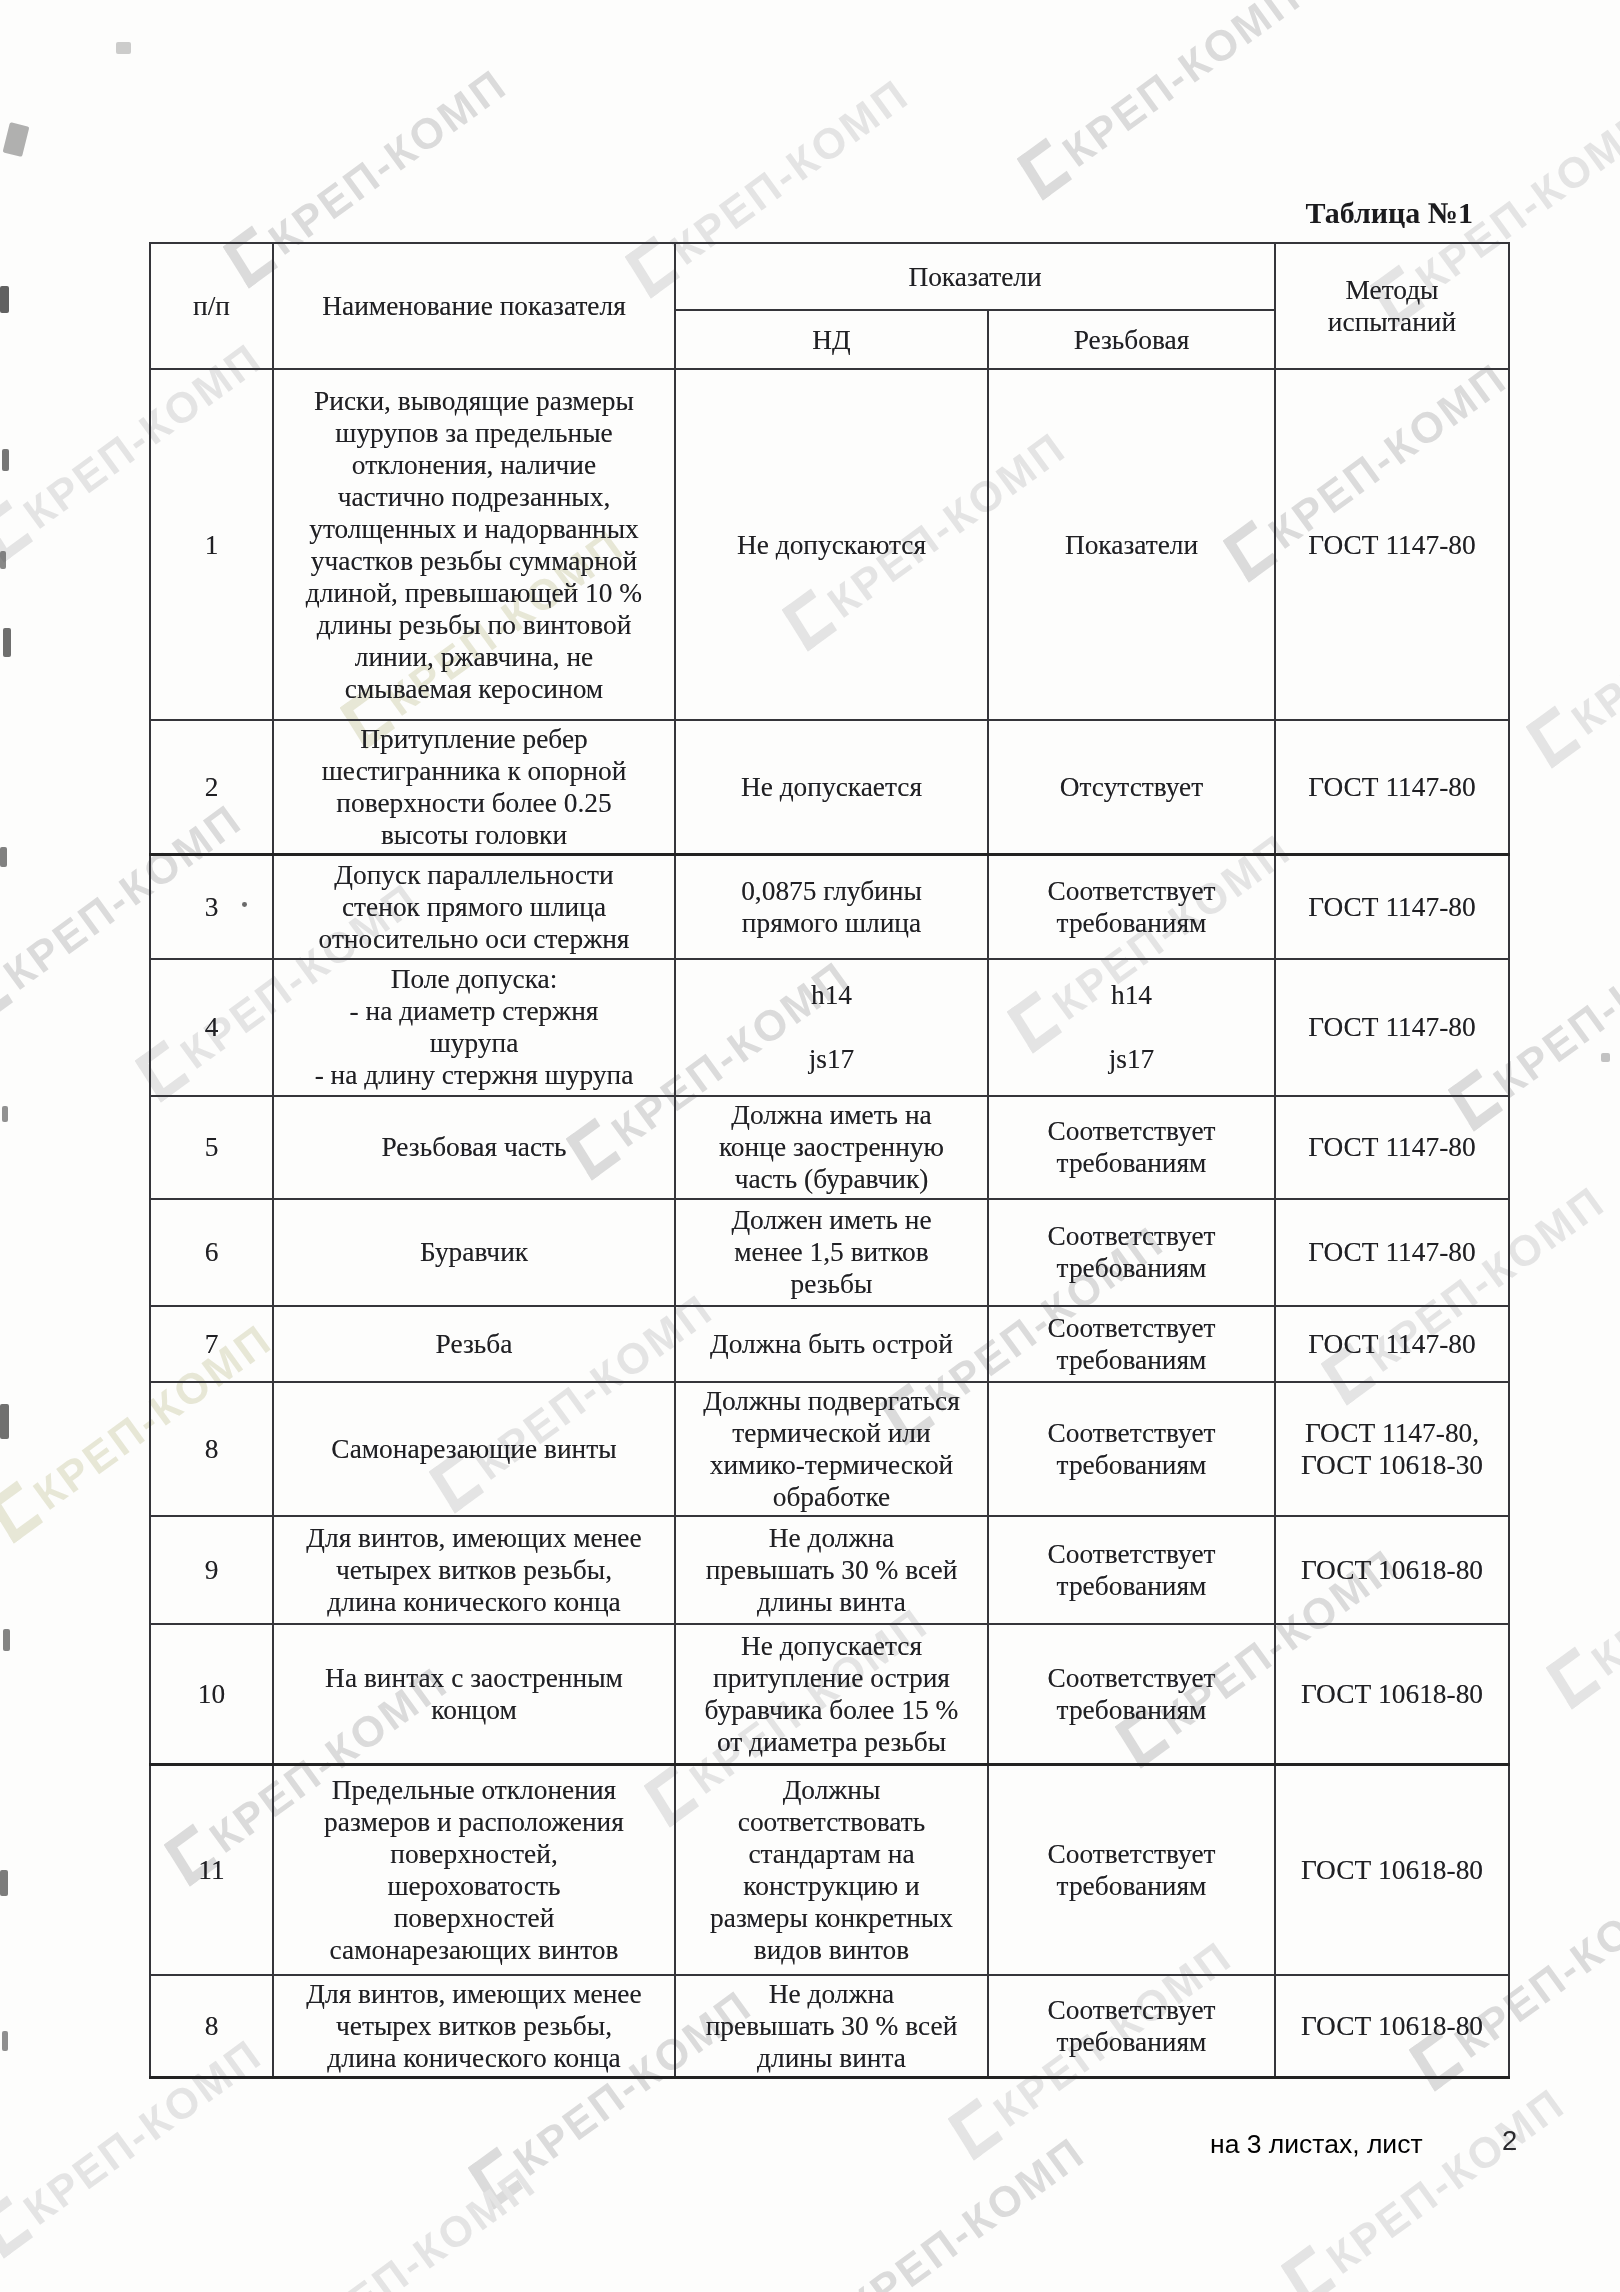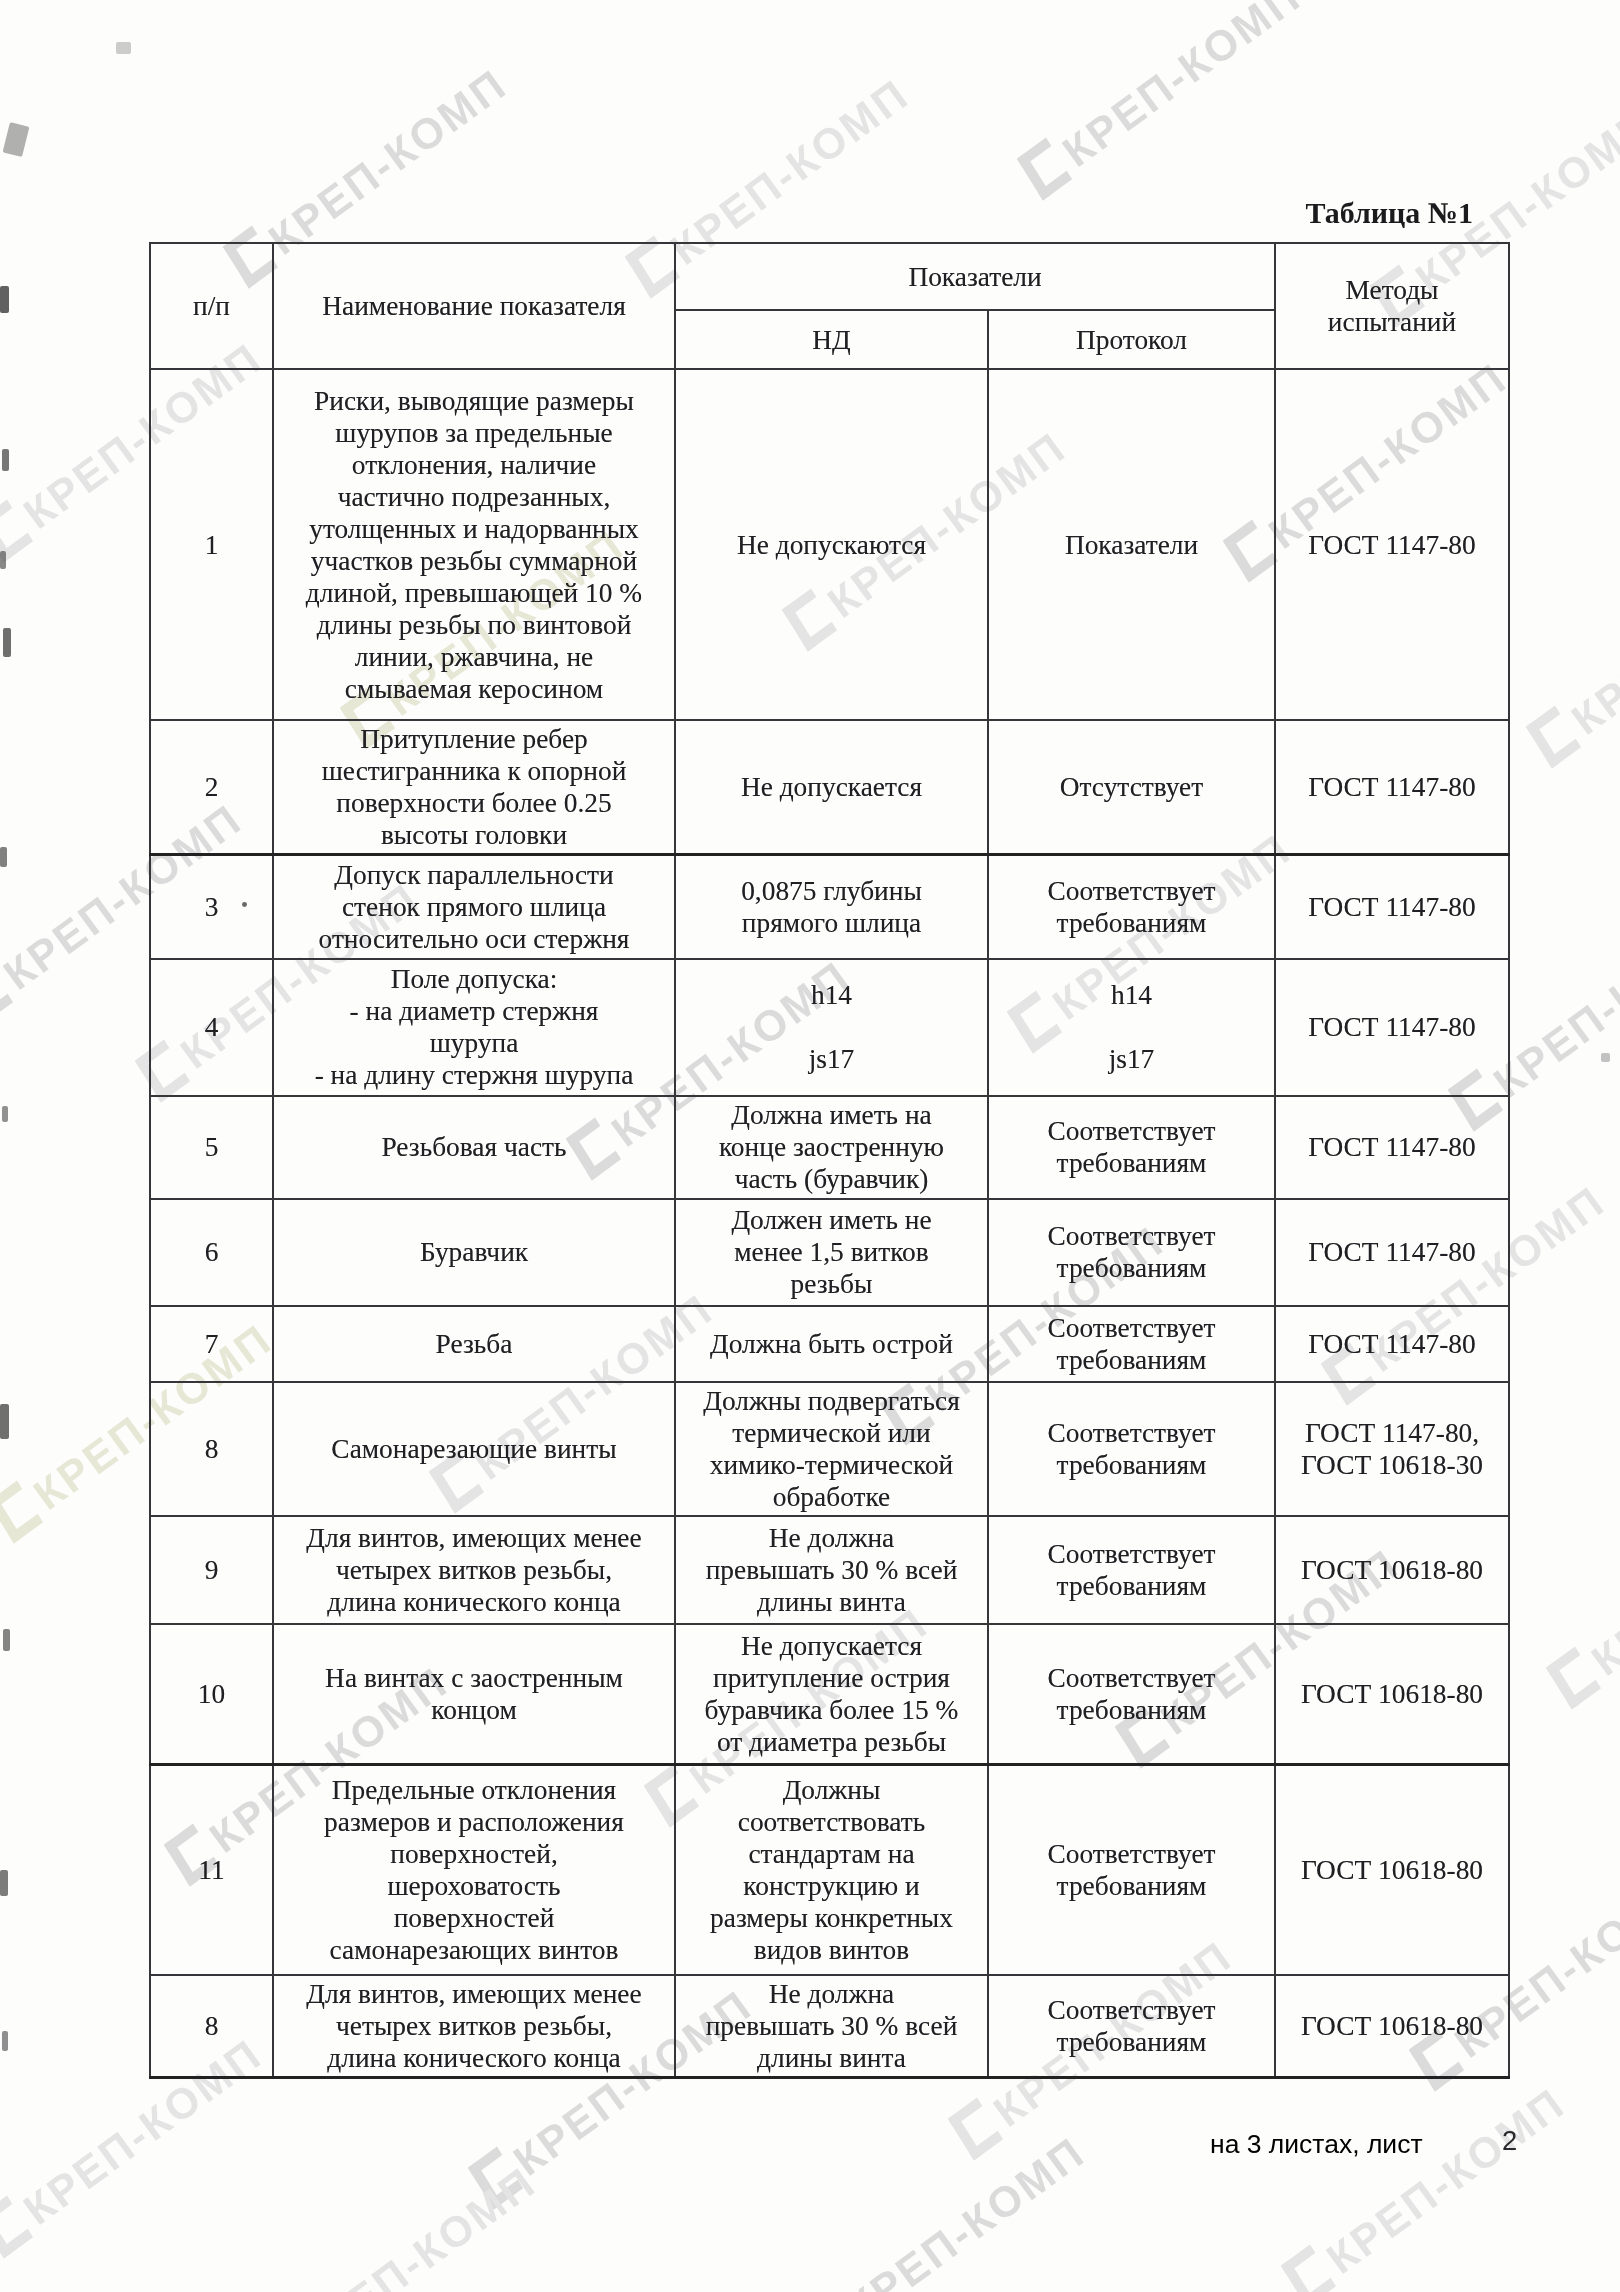--- a/index.html
+++ b/index.html
@@ -130,21 +130,21 @@
       <thead>
         <tr class="head-a">
           <th rowspan="2">п/п</th>
           <th rowspan="2">Наименование показателя</th>
           <th colspan="2">Показатели</th>
           <th rowspan="2">Методы
 испытаний</th>
         </tr>
         <tr class="head-b">
           <th>НД</th>
-          <th>Протокол</th>
+          <th>Резьбовая</th>
         </tr>
       </thead>
       <tbody>
           <tr style="height: 351px;">
             <td class="c-num">1</td>
             <td class="c-name">Риски, выводящие размеры
 шурупов за предельные
 отклонения, наличие
 частично подрезанных,
 утолщенных и надорванных

